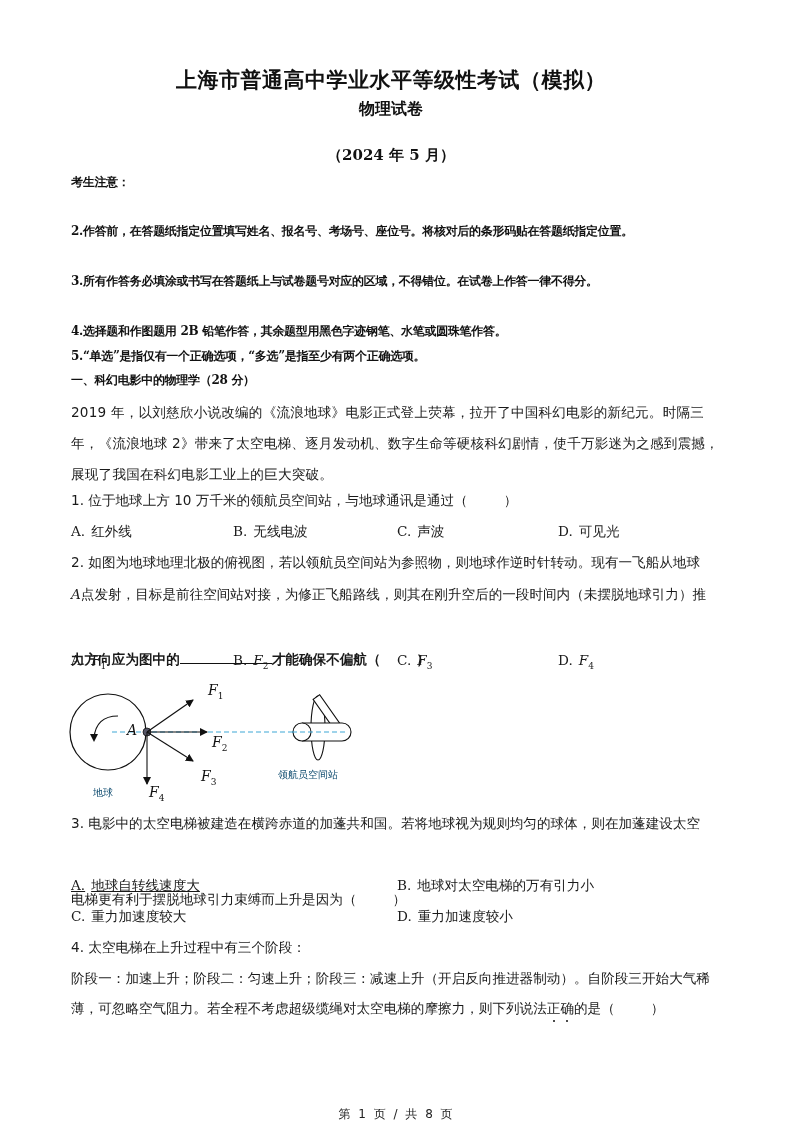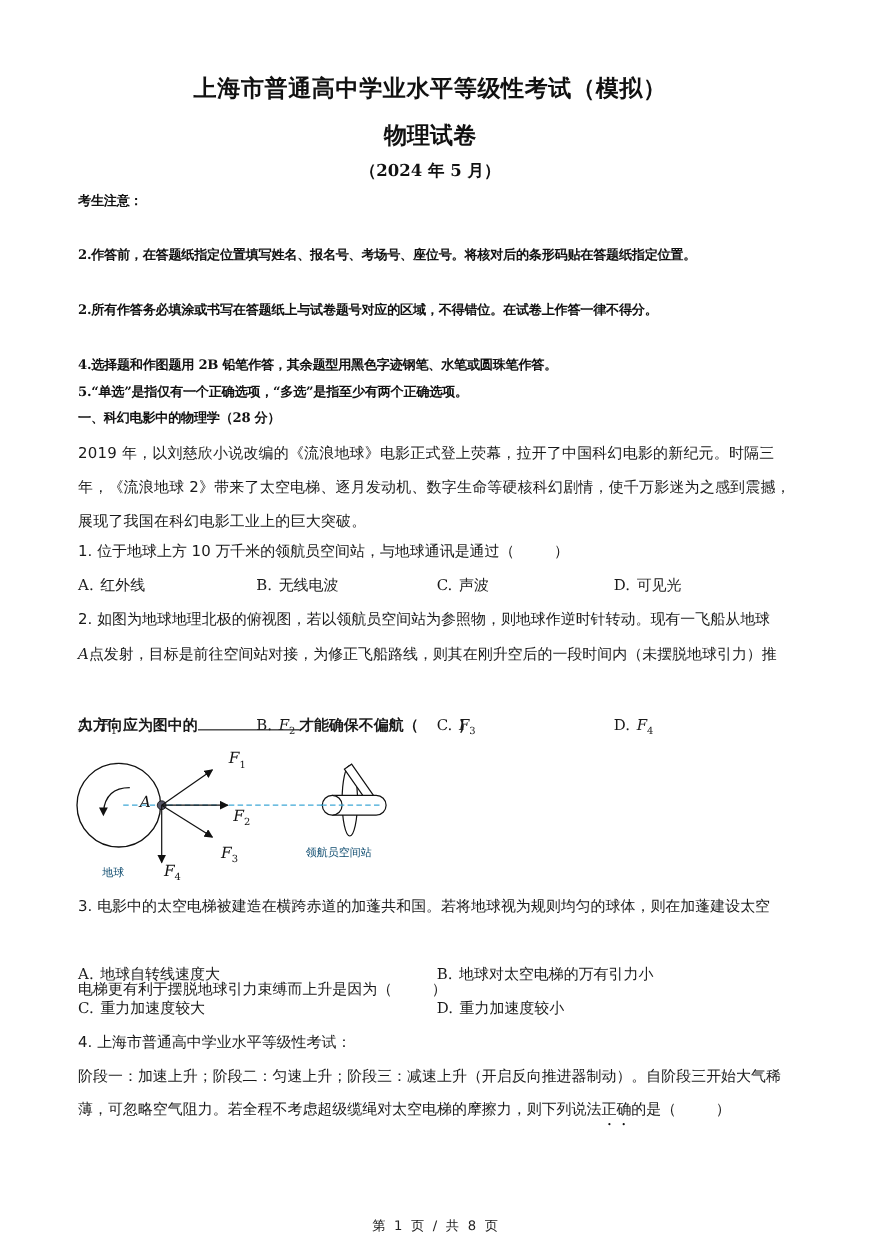--- a/index.html
+++ b/index.html
@@ -1,20 +1,20 @@
 <!DOCTYPE html>
 <html><head>
 <meta charset="utf-8">
 <style>
   html, body { margin: 0; padding: 0; background: #ffffff; }
   body { width: 793px; height: 1122px; position: relative; overflow: hidden; color: #111; font-family: "DejaVu Serif", serif; }
   .page { position: absolute; left: 0; top: 0; width: 793px; height: 1122px; }
   .title { position: absolute; left: 0; width: 782px; text-align: center; font-weight: bold; color: #111; font-family: "DejaVu Serif", serif; }
   .t1 { top: 66px; font-size: 21px; letter-spacing: 0.5px; }
-  .t2 { top: 109px; font-size: 21px; font-family: Liberation Serif, serif; }
+  .t2 { top: 99px; font-size: 16px; font-family: Liberation Serif, serif; }
   .t3 { top: 146px; font-size: 15px; }
   .notice { position: absolute; left: 71px; width: 660px; font-weight: bold; font-size: 12px; line-height: 25px; font-family: "DejaVu Serif", serif; letter-spacing: -0.3px; }
   .body-text { position: absolute; left: 71px; width: 655px; font-size: 13.6px; font-family: "DejaVu Sans", sans-serif; color: #1a1a1a; letter-spacing: 0.2px; }
   .line { position: absolute; left: 71px; white-space: nowrap; font-size: 13.6px; font-family: "DejaVu Sans", sans-serif; color: #1a1a1a; }
   .opt { position: absolute; white-space: nowrap; font-size: 13.6px; font-family: "DejaVu Sans", sans-serif; color: #1a1a1a; }
   .opt .lbl { font-family: "DejaVu Serif", serif; margin-right: 6px; }
   .it { font-family: "DejaVu Serif", serif; font-style: italic; }
   .it sub { font-style: normal; font-size: 9px; }
   .blank { display: inline-block; width: 92px; border-bottom: 1px solid #111; height: 12px; vertical-align: baseline; }
   .paren { display: inline-block; width: 36px; }
@@ -30,21 +30,21 @@
 <body>
 
 <div class="page">
 
   <div class="title t1">上海市普通高中学业水平等级性考试（模拟）</div>
   <div class="title t2">物理试卷</div>
   <div class="title t3">（2024 年 5 月）</div>
 
   <div class="notice" style="top:170px;">考生注意：</div>
   <div class="notice" style="top:219px;">2.作答前，在答题纸指定位置填写姓名、报名号、考场号、座位号。将核对后的条形码贴在答题纸指定位置。</div>
-  <div class="notice" style="top:269px;">2.所有作答务必填涂或书写在答题纸上与试卷题号对应的区域，不得错位。在试卷上作答一律不得分。</div>
+  <div class="notice" style="top:269px;">3.所有作答务必填涂或书写在答题纸上与试卷题号对应的区域，不得错位。在试卷上作答一律不得分。</div>
   <div class="notice" style="top:319px;">4.选择题和作图题用 2B 铅笔作答，其余题型用黑色字迹钢笔、水笔或圆珠笔作答。</div>
   <div class="notice" style="top:344px;">5.“单选”是指仅有一个正确选项，“多选”是指至少有两个正确选项。</div>
   <div class="notice" style="top:368px;">一、科幻电影中的物理学（28 分）</div>
 
   <div class="body-text" style="top:397px; line-height:31px;">2019 年，以刘慈欣小说改编的《流浪地球》电影正式登上荧幕，拉开了中国科幻电影的新纪元。时隔三年，《流浪地球 2》带来了太空电梯、逐月发动机、数字生命等硬核科幻剧情，使千万影迷为之感到震撼，展现了我国在科幻电影工业上的巨大突破。</div>
 
   <div class="line" style="top:492px;">
     <span>1.</span>
     <span>位于地球上方 10 万千米的领航员空间站，与地球通讯是通过（</span><span class="paren"></span><span>）</span>
   </div>
@@ -105,28 +105,28 @@
     <div class="diag-label" style="left:212px; top:88px;">领航员空间站</div>
   </div>
 
   <div class="line" style="top:815px;">
     <span>3.</span>
     <span>电影中的太空电梯被建造在横跨赤道的加蓬共和国。若将地球视为规则均匀的球体，则在加蓬建设太空</span>
   </div>
   <div class="line" style="top:846px;margin-top:45px;">
     <span>电梯更有利于摆脱地球引力束缚而上升是因为（</span><span class="paren"></span><span>）</span>
   </div>
-  <div class="opt" style="left:71px; top:877px;"><span class="lbl">A.</span><span>地球自转线速度大</span></div>
+  <div class="opt" style="left:71px; top:877px;text-decoration:underline;"><span class="lbl">A.</span><span>地球自转线速度大</span></div>
   <div class="opt" style="left:397px; top:877px;"><span class="lbl">B.</span><span>地球对太空电梯的万有引力小</span></div>
   <div class="opt" style="left:71px; top:908px;"><span class="lbl">C.</span><span>重力加速度较大</span></div>
   <div class="opt" style="left:397px; top:908px;"><span class="lbl">D.</span><span>重力加速度较小</span></div>
 
   <div class="line" style="top:939px;">
     <span>4.</span>
-    <span>上海市普通高中学业水平等级性考试：</span>
+    <span>太空电梯在上升过程中有三个阶段：</span>
   </div>
   <div class="line" style="top:970px;">
     <span>阶段一：加速上升；阶段二：匀速上升；阶段三：减速上升（开启反向推进器制动）。自阶段三开始大气稀</span>
   </div>
   <div class="line" style="top:1000px;">
     <span>薄，可忽略空气阻力。若全程不考虑超级缆绳对太空电梯的摩擦力，则下列说法</span><span class="dot-em">正</span><span class="dot-em">确</span><span>的是（</span><span class="paren"></span><span>）</span>
   </div>
 
   <div class="footer">第 1 页 / 共 8 页</div>
 </div>

